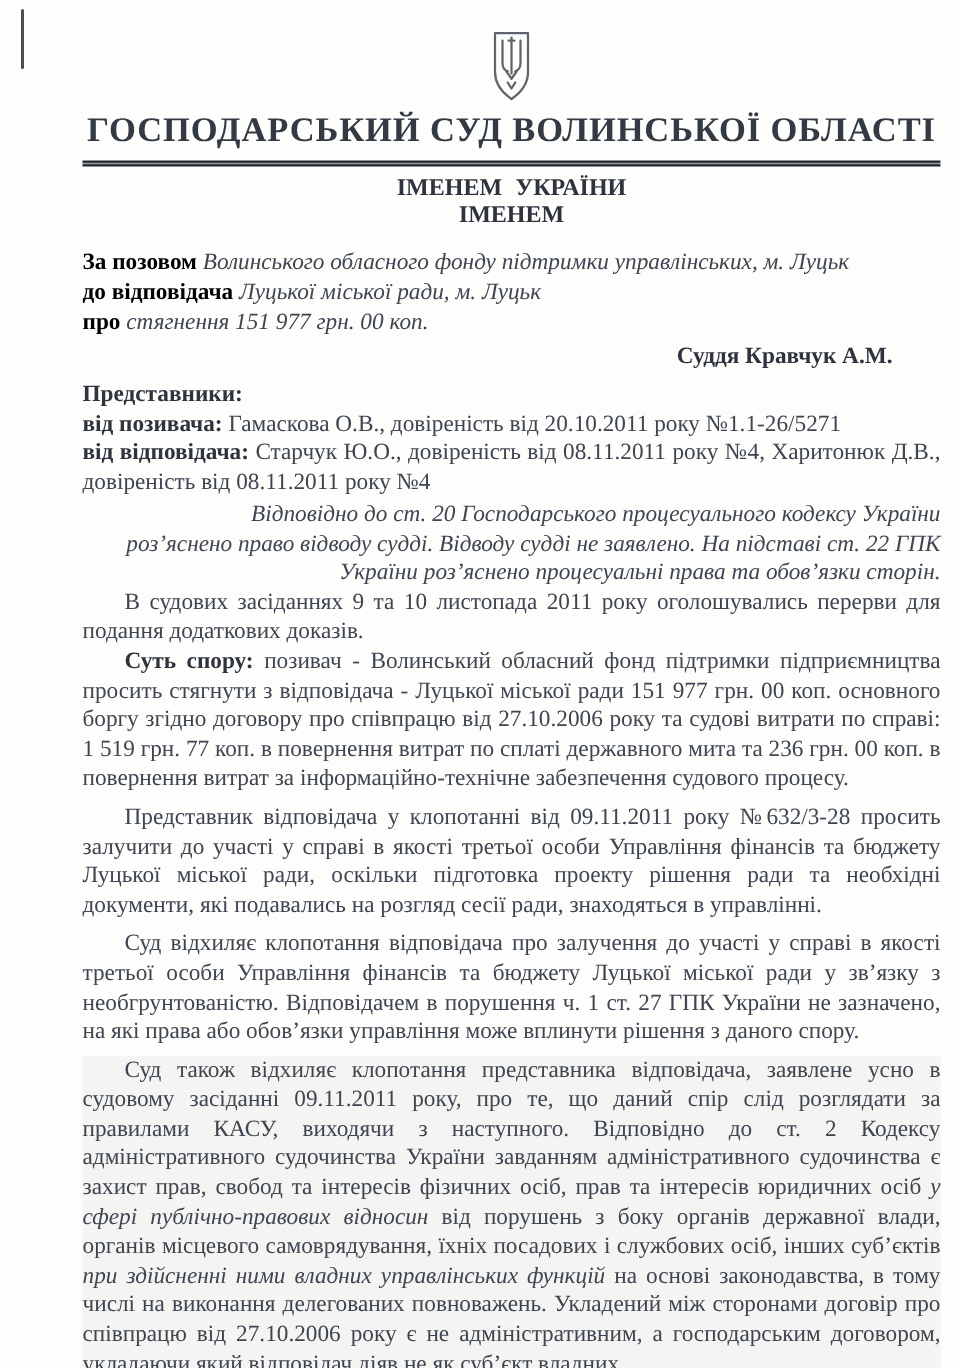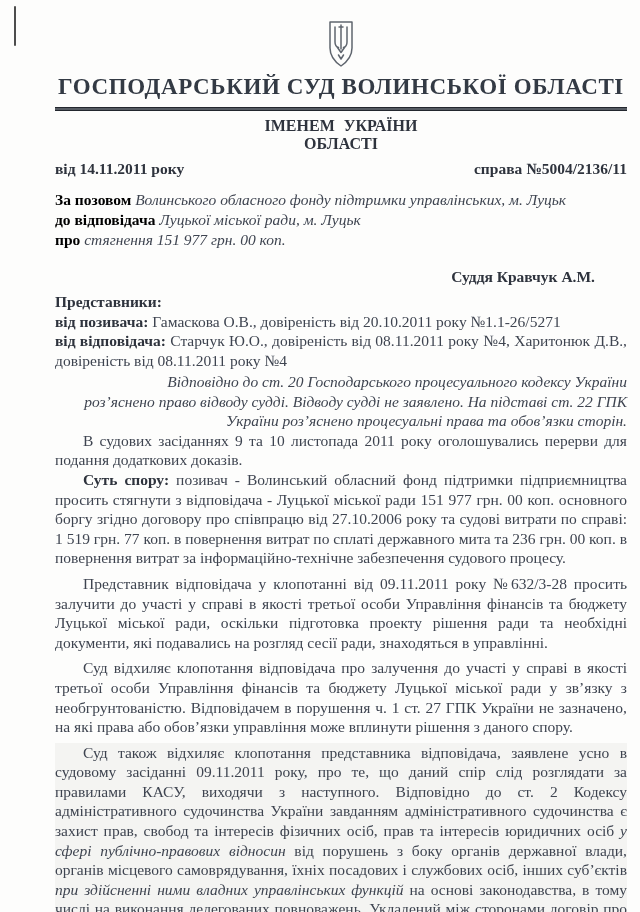--- a/index.html
+++ b/index.html
@@ -71,21 +71,21 @@
   }
   .parties { margin-top: 12px; font-size: 15.5px; line-height: 20px; }
   .party-line .lbl { font-weight: 700; color: #000000; }
   .party-line .val { font-style: italic; }
   .judge-line {
     text-align: right;
     padding-right: 32px;
     font-weight: 700;
     font-size: 15.5px;
     color: #2e333d;
-    margin-top: 18px;
+    margin-top: 4px;
   }
   .reps { margin-top: 6px; font-size: 15.5px; line-height: 19.5px; }
   .reps-heading { font-weight: 700; color: #2e333d; }
   .rep-line { text-align: justify; }
   .rep-line .lbl { font-weight: 700; color: #2e333d; }
   .body-text { margin-top: 2px; }
   .para {
     margin: 0;
     font-size: 15.5px;
     line-height: 19.6px;
@@ -130,26 +130,22 @@
           <path d="M25 70 l5 8 5 -8"></path>
         </svg>
       </span>
     </div>
 
     <div class="court-name">ГОСПОДАРСЬКИЙ СУД ВОЛИНСЬКОЇ ОБЛАСТІ</div>
 
     <div class="rule"></div>
 
     <div class="doc-title">ІМЕНЕМ УКРАЇНИ</div>
-    <div class="doc-subtitle">ОБЛАСТІ</div>
+    <div class="doc-subtitle">ІМЕНЕМ</div>
 
-    <div class="meta-row">
-      <span>від 14.11.2011 року</span>
-      <span>справа №5004/2136/11</span>
-    </div>
 
     <div class="parties">
       <div class="party-line">
         <span class="lbl">За позовом</span>
         <span class="val">Волинського обласного фонду підтримки управлінських, м. Луцьк</span>
       </div>
       <div class="party-line">
         <span class="lbl">до відповідача</span>
         <span class="val">Луцької міської ради, м. Луцьк</span>
       </div>

